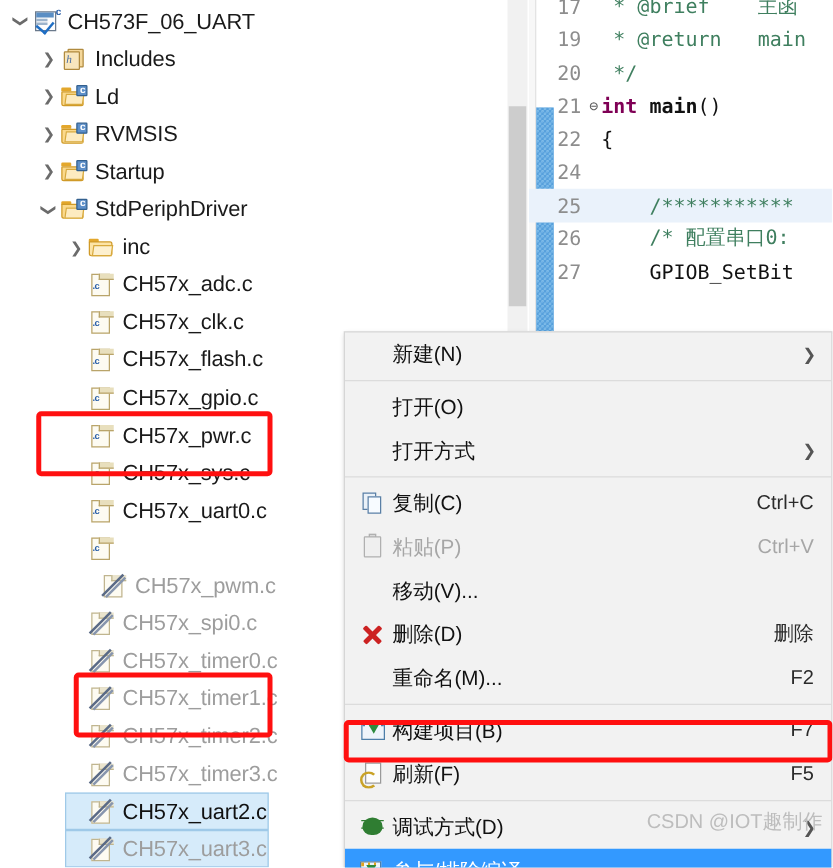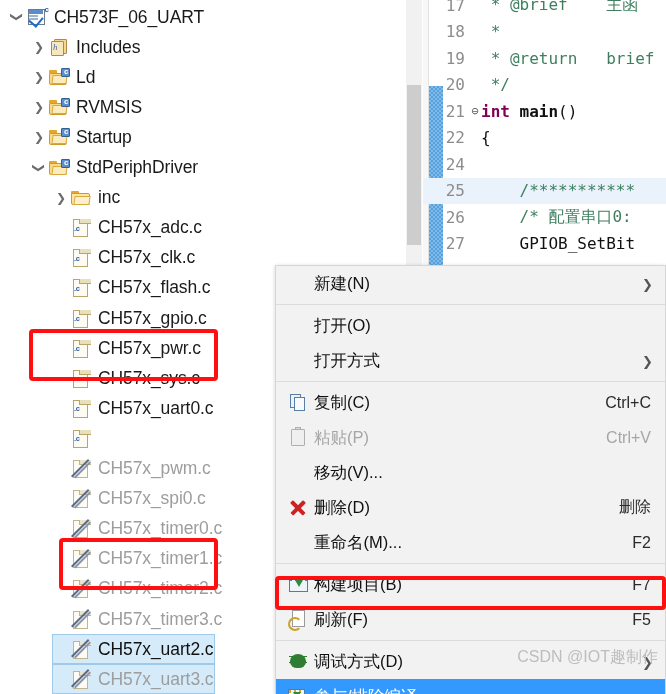--- a/index.html
+++ b/index.html
@@ -299,21 +299,21 @@
     </div>
     <div class="row" style="position: absolute; left: 0px; right: 0px; top: 423.4px;">
       <span style="display: inline-block; min-width: 52px; width: 52px;"></span>
       <span class="twisty"></span>
       <span class="ico ic-cfile">
         <span class="pg"></span>
         <span class="fold"></span>
         <span class="tagc">.c</span>
       </span>
     </div>
-    <div class="row dim" style="position: absolute; left: 0px; right: 0px; top: 453.5px; text-align: center;">
+    <div class="row dim" style="position: absolute; left: 10px; right: 0px; top: 453.5px; text-align: center;">
       <span style="display: inline-block; min-width: 52px; width: 52px;"></span>
       <span class="twisty"></span>
       <span class="ico ic-exfile">
         <span class="pg"></span>
         <span class="fold"></span>
         <span class="slash"></span>
       </span>
       <span class="lbl" style="position: relative;">CH57x_pwm.c</span>
     </div>
     <div class="row dim" style="position: absolute; left: 0px; right: 0px; top: 483.6px;">
@@ -397,28 +397,23 @@
   <div id="editor">
     <div id="marginleft"></div>
     <div id="changebar"></div>
     <div id="codelines" style="margin-top: -8px;">
         <div class="cline">
           <span class="lno">17</span>
           <span class="fold"></span>
           <span class="ctext"><span class="cmt"> * @brief    主函</span></span>
         </div>
         <div class="cline">
-          <span class="lno">18</span>
-          <span class="fold"></span>
-          <span class="ctext"><span class="cmt"> *</span></span>
-        </div>
-        <div class="cline">
           <span class="lno">19</span>
           <span class="fold"></span>
-          <span class="ctext"><span class="cmt"> * @return   brief</span></span>
+          <span class="ctext"><span class="cmt"> * @return   main</span></span>
         </div>
         <div class="cline">
           <span class="lno">20</span>
           <span class="fold"></span>
           <span class="ctext"><span class="cmt"> */</span></span>
         </div>
         <div class="cline">
           <span class="lno">21</span>
           <span class="fold">⊖</span>
           <span class="ctext"><span class="kw">int </span><span class="fn">main</span><span class="pl">()</span></span>

